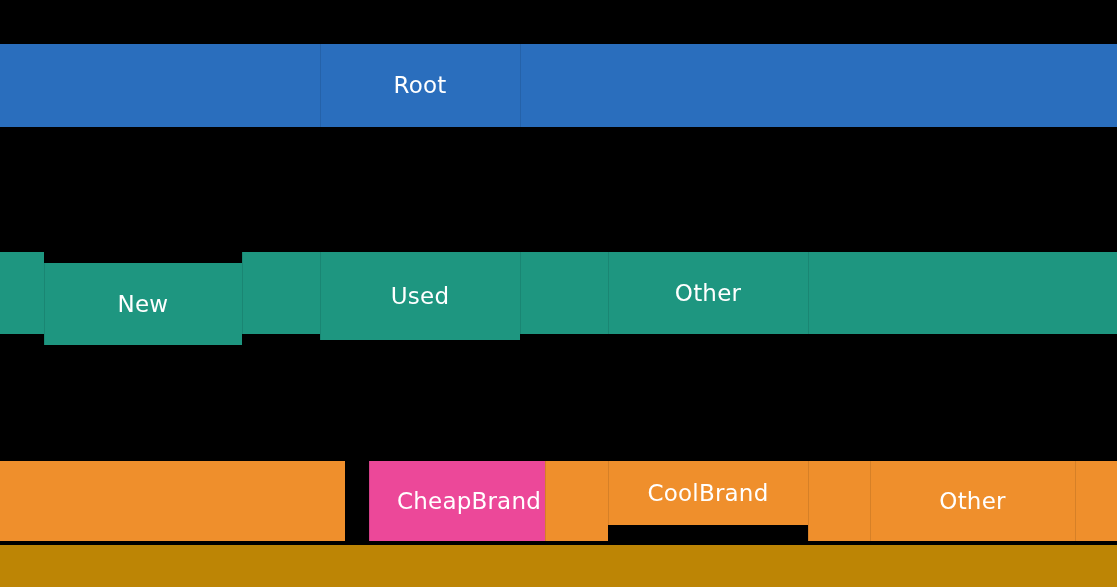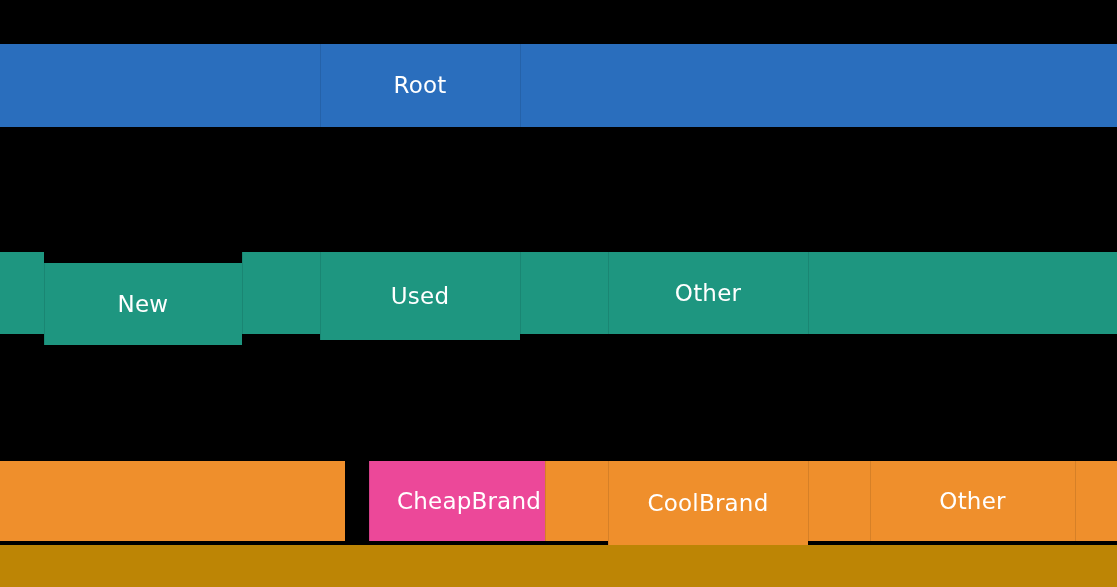--- a/index.html
+++ b/index.html
@@ -99,21 +99,21 @@
     <div class="row" style="top: 461px; height: 80px;">
       <div class="seg orange" style="left: 0px; width: 345px; height: 80px; background: rgb(239, 143, 44);">
         <span class="seg-label"></span>
       </div>
       <div class="seg orange sep-left" style="left: 345px; width: 200px; height: 80px; background: #ec4899; margin-left: 24px;">
         <span class="seg-label">CheapBrand</span>
       </div>
       <div class="seg orange sep-left" style="left: 545px; width: 63px; height: 80px; background: rgb(239, 143, 44);">
         <span class="seg-label"></span>
       </div>
-      <div class="seg orange sep-left" style="left: 608px; width: 200px; height: 84px; background: rgb(239, 143, 44);">
+      <div class="seg orange sep-left" style="left: 608px; width: 200px; height: 64px; background: rgb(239, 143, 44);">
         <span class="seg-label">CoolBrand</span>
       </div>
       <div class="seg orange sep-left" style="left: 808px; width: 62px; height: 80px; background: rgb(239, 143, 44);">
         <span class="seg-label"></span>
       </div>
       <div class="seg orange sep-left" style="left: 870px; width: 205px; height: 80px; background: rgb(239, 143, 44);">
         <span class="seg-label">Other</span>
       </div>
       <div class="seg orange sep-left" style="left: 1075px; width: 42px; height: 80px; background: rgb(239, 143, 44);">
         <span class="seg-label"></span>

